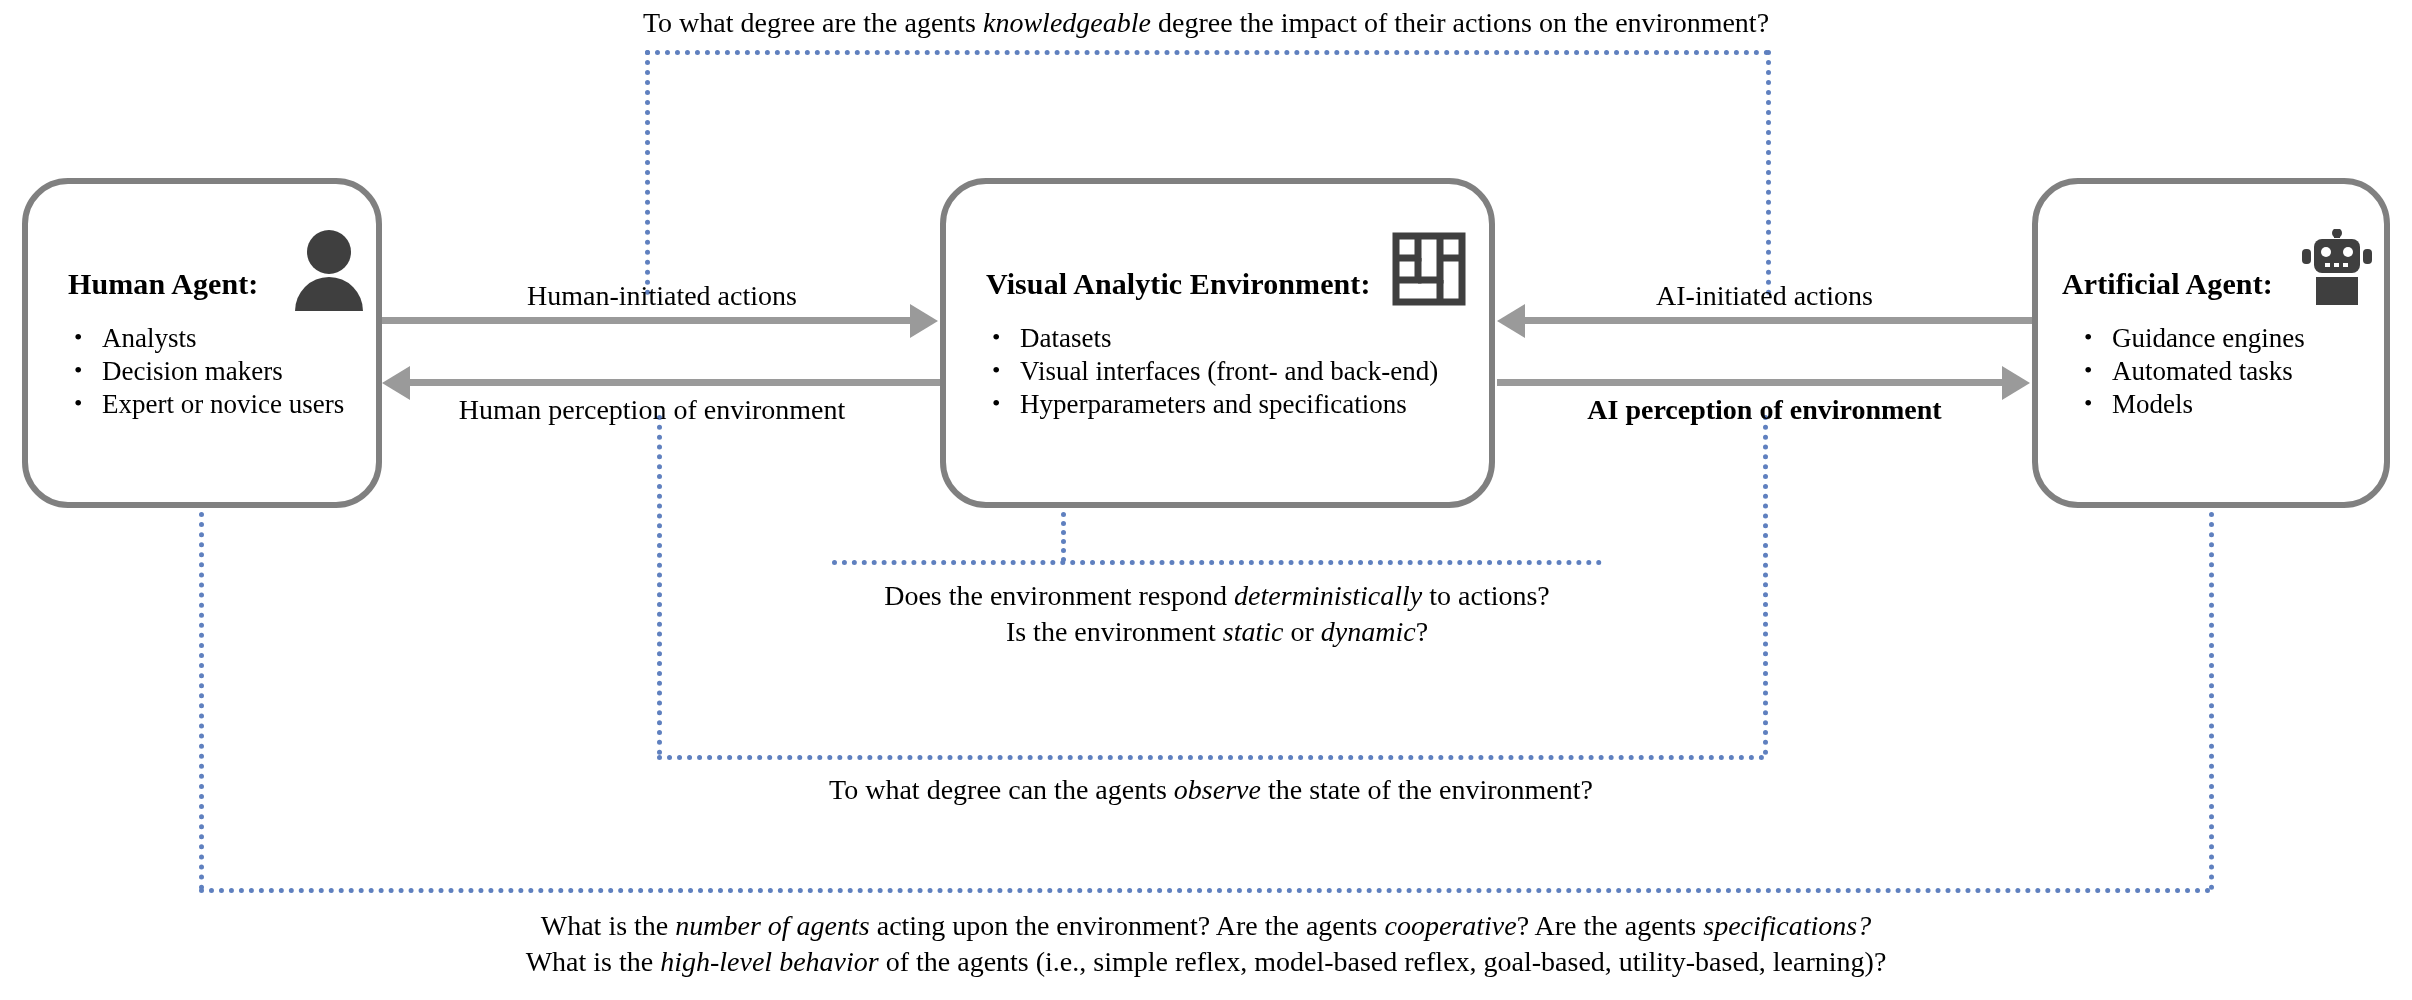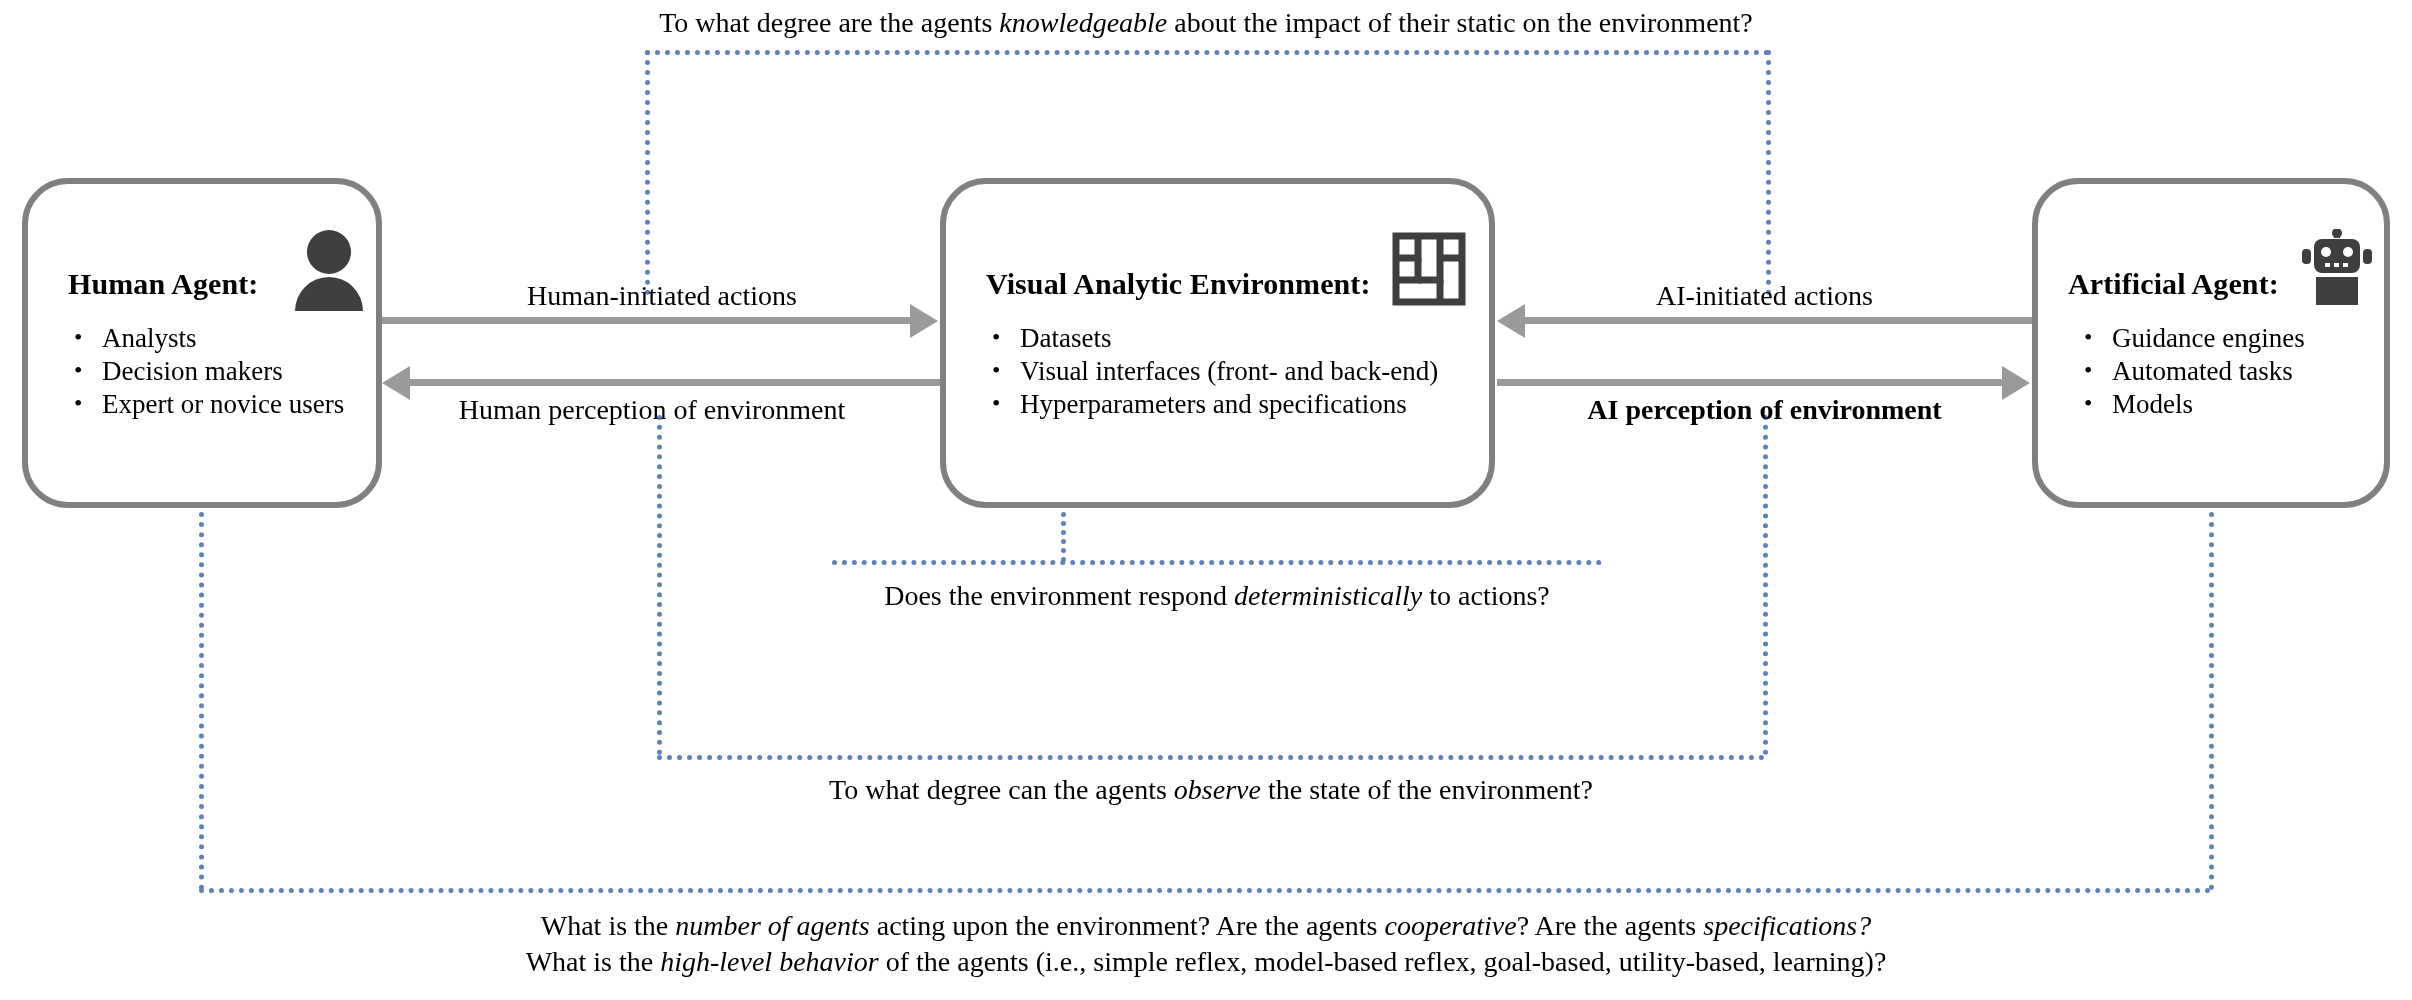--- a/index.html
+++ b/index.html
@@ -113,21 +113,21 @@
     font-weight: normal;
     font-style: italic;
   }
 </style>
 </head>
 <body>
 
 <div id="canvas">
 
   <div class="annot" style="left:0; top:5px; width:2412px;">
-      <div><span>To what degree are the agents </span><span class="bi">knowledgeable</span><span> about the impact of their static on the environment?</span></div>
+      <div><span>To what degree are the agents </span><span class="bi">knowledgeable</span><span> degree the impact of their actions on the environment?</span></div>
     </div>
 
   <div class="dot-h" style="left:645px; top:50px; width:1125px;"></div>
   <div class="dot-v" style="left:645px; top:50px; height:245px;"></div>
   <div class="dot-v" style="left:657px; top:415px; height:340px;"></div>
   <div class="dot-v" style="left:1766px; top:50px; height:245px;"></div>
   <div class="dot-v" style="left:1763px; top:415px; height:340px;"></div>
 
   <div class="node-box" style="left:22px; top:178px; width:360px; height:330px;">
     <div class="node-title" style="left:40px; top:85px;">Human Agent:</div>
@@ -159,21 +159,21 @@
       </svg>
     </span>
     <ul class="node-list" style="left:40px; top:138px;">
       <li><span class="bul">•</span><span>Datasets</span></li>
       <li><span class="bul">•</span><span>Visual interfaces (front- and back-end)</span></li>
       <li><span class="bul">•</span><span>Hyperparameters and specifications</span></li>
     </ul>
   </div>
 
   <div class="node-box" style="left:2032px; top:178px; width:358px; height:330px;">
-    <div class="node-title" style="left:30px; top:85px;">Artificial Agent:</div>
+    <div class="node-title" style="left:24px; top:85px;">Artificial Agent:</div>
     <span class="icon" style="left:262px; top:45px;">
       <svg width="74" height="82" viewBox="0 0 74 82" aria-hidden="true">
         <g fill="#3F3F3F">
           <rect x="34" y="0" width="6" height="9"></rect>
           <circle cx="37" cy="4" r="5"></circle>
           <rect x="14" y="10" width="46" height="34" rx="8"></rect>
           <rect x="2" y="20" width="9" height="15" rx="4"></rect>
           <rect x="63" y="20" width="9" height="15" rx="4"></rect>
           <rect x="16" y="48" width="42" height="28"></rect>
         </g>
@@ -206,20 +206,21 @@
   <div class="arrow-label" style="left:1497px; top:282px; width:535px;">AI-initiated actions</div>
 
   <div class="arrow-line" style="left:1497px; top:379px; width:507px;"></div>
   <div class="arrow-head right" style="left:2002px; top:366px;"></div>
   <div class="arrow-label" style="left:1477px; top:396px; width:575px;font-weight:bold;">AI perception of environment</div>
 
   <div class="dot-v" style="left:1061px; top:512px; height:50px;"></div>
   <div class="dot-h" style="left:832px; top:560px; width:770px;"></div>
   <div class="annot" style="left:632px; top:578px; width:1170px;">
       <div><span>Does the environment respond </span><span class="bi">deterministically</span><span> to actions?</span></div>
+      <div><span>Is the environment </span><span class="bi">static</span><span> or </span><span class="bi">dynamic</span><span>?</span></div>
     </div>
 
   <div class="dot-h" style="left:657px; top:755px; width:1108px;"></div>
   <div class="annot" style="left:611px; top:772px; width:1200px;">
       <div><span>To what degree can the agents </span><span class="bi">observe</span><span> the state of the environment?</span></div>
     </div>
 
   <div class="dot-v" style="left:199px; top:512px; height:378px;"></div>
   <div class="dot-v" style="left:2209px; top:512px; height:378px;"></div>
   <div class="dot-h" style="left:199px; top:888px; width:2013px;"></div>

